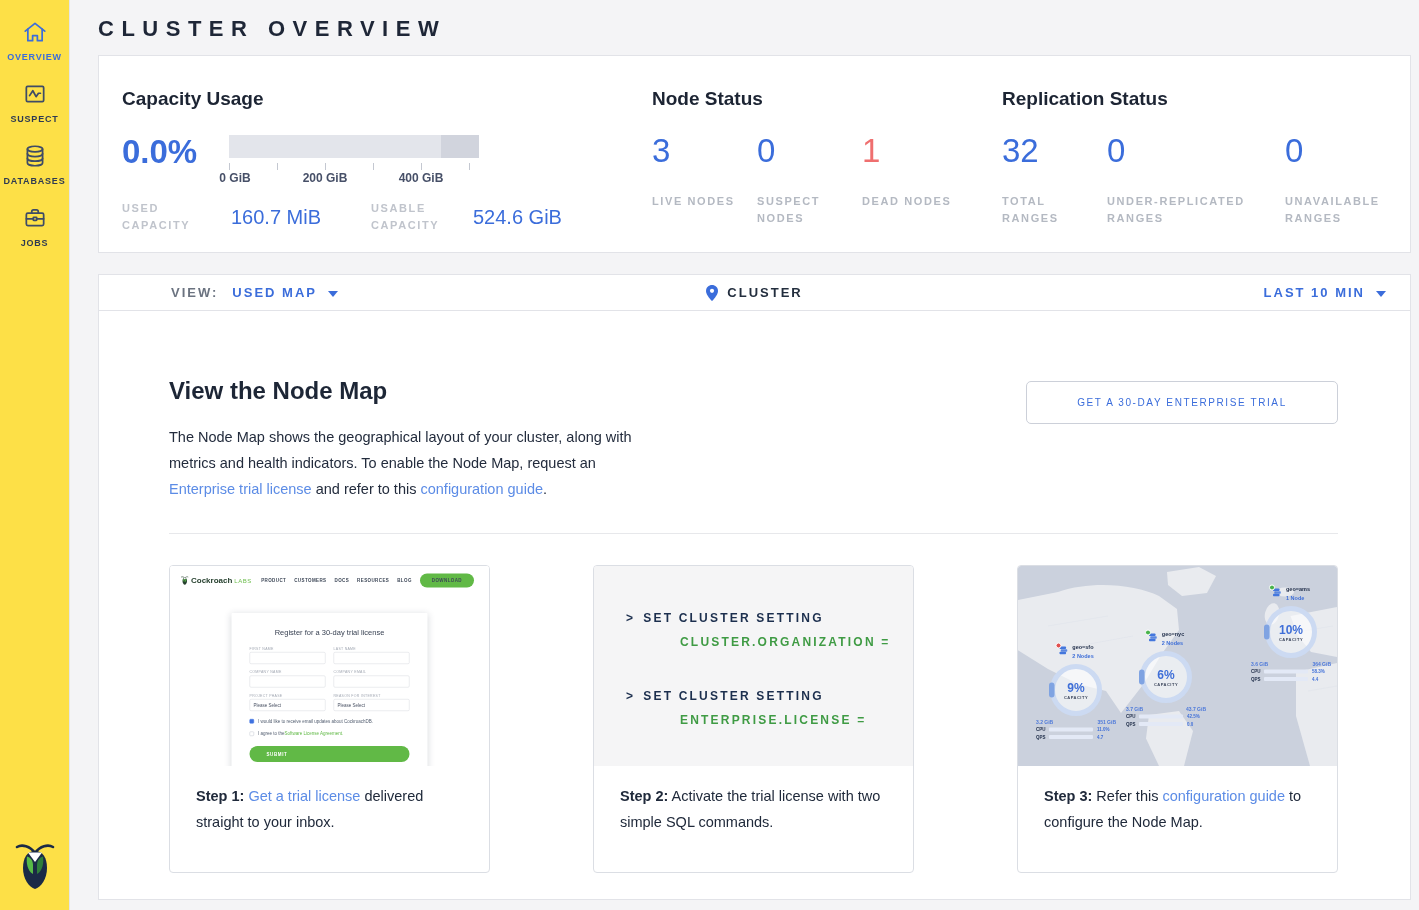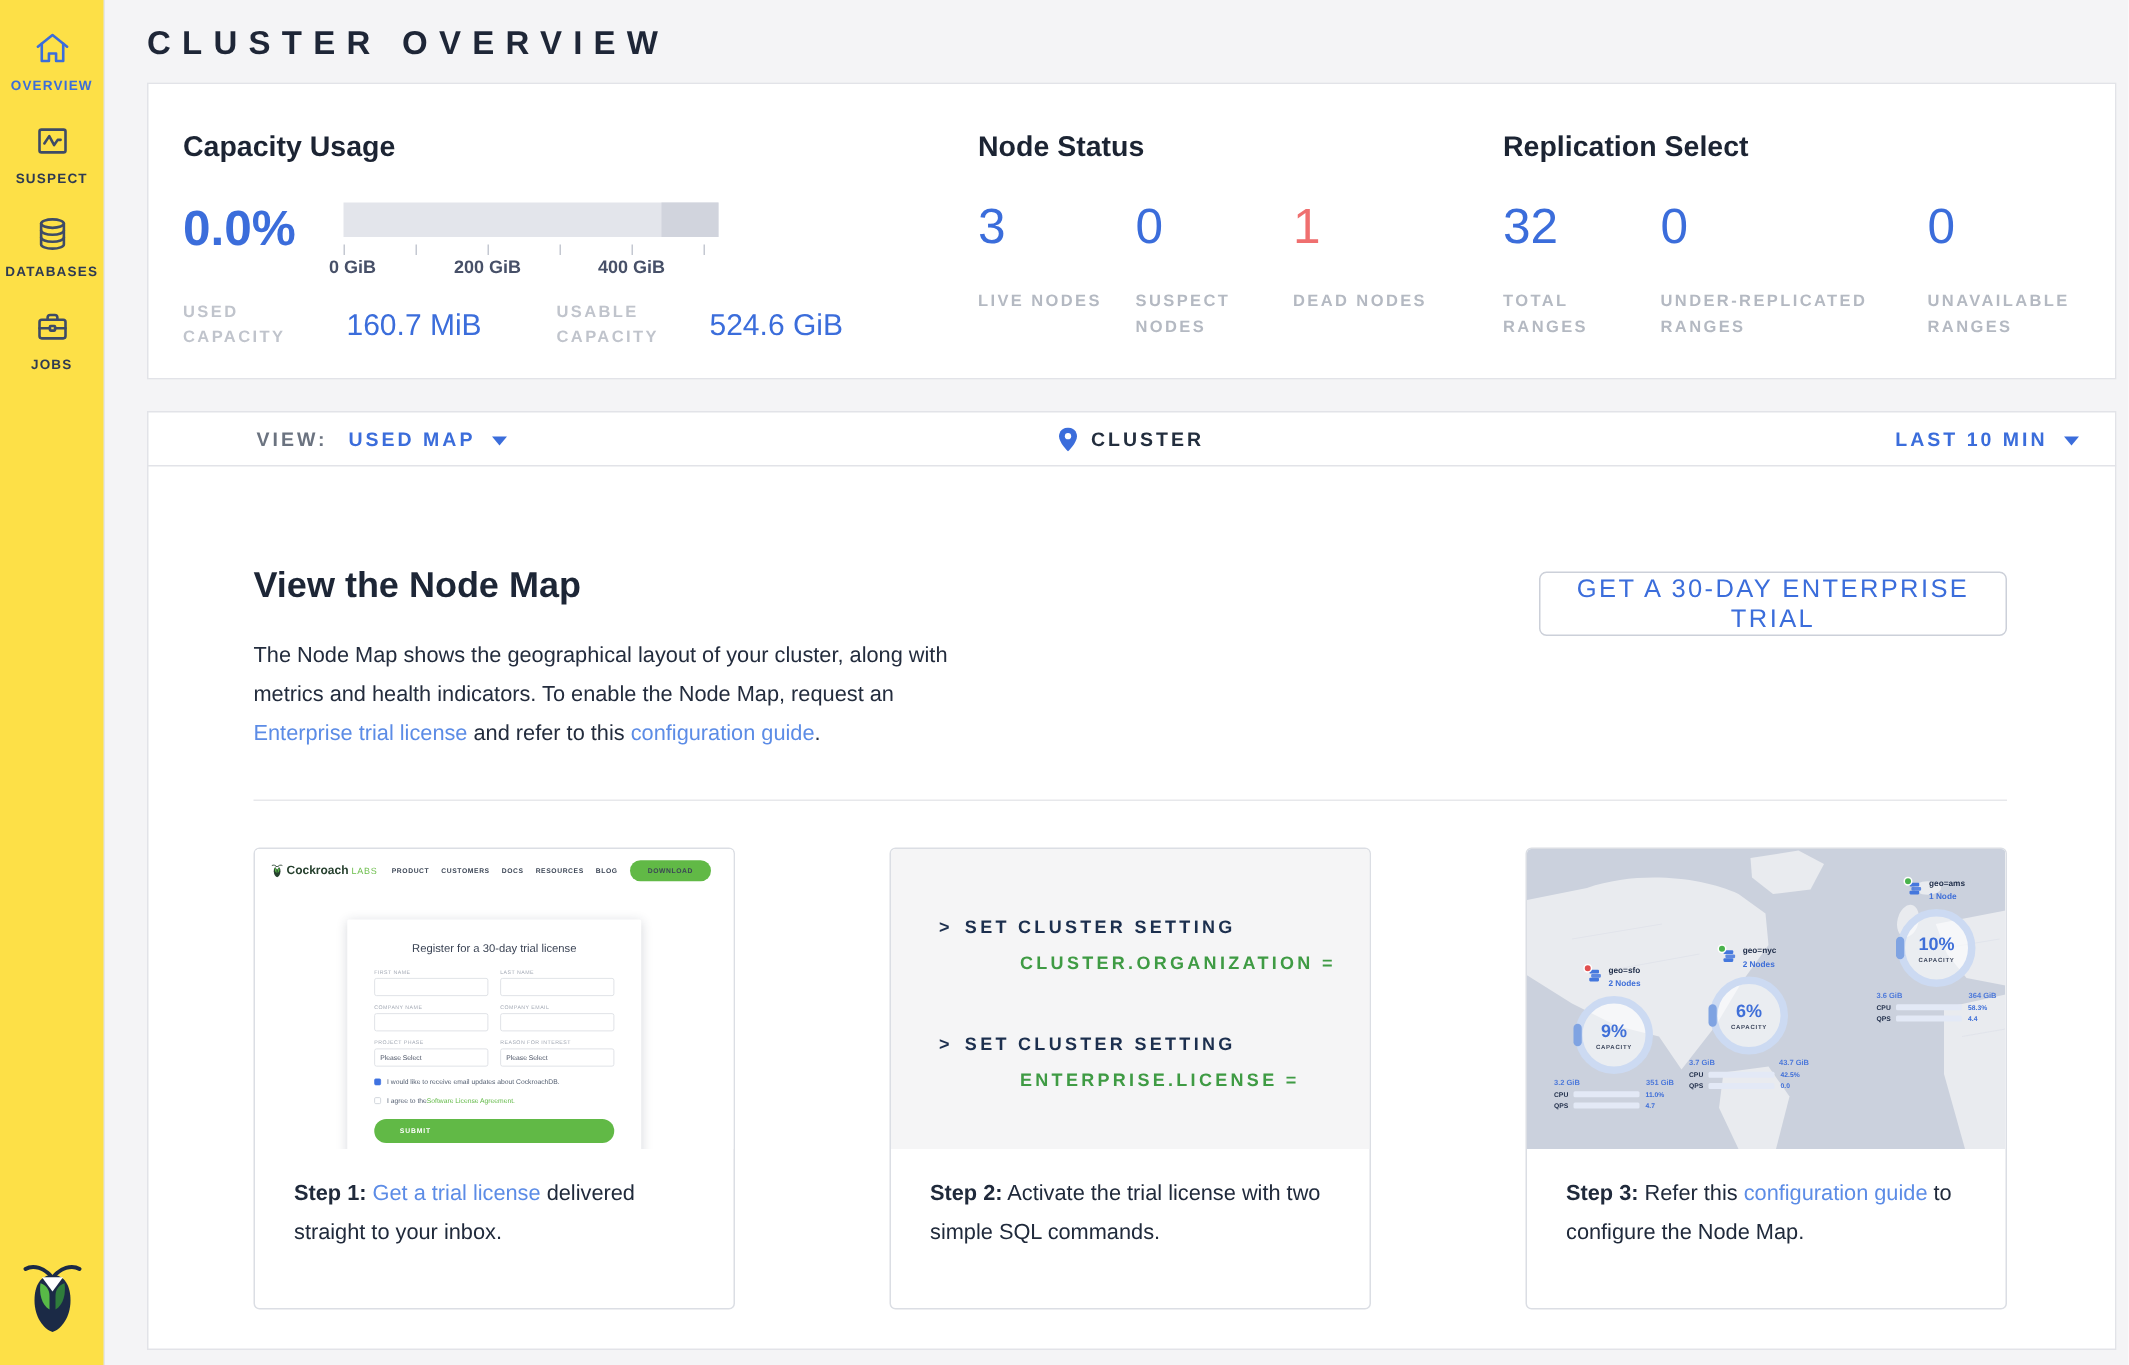--- a/index.html
+++ b/index.html
@@ -91,21 +91,21 @@
   }
   .pin-icon { margin-right:9px; display:flex; }
 
   
   .mainpanel { margin-top:-1px; min-height:585px; position:relative; padding:0 0 26px 70px; }
   .nm-title { padding-top:66px; font-size:24px; font-weight:600; color:#1d2636; }
   .nm-desc { width:472px; margin-top:19px; font-size:14.5px; line-height:26px; color:#232c3d; }
   .trial-btn {
     position:absolute; top:70px; right:72px; width:312px; height:43px;
     background:#fff; border:1px solid #ccd0d9; border-radius:5px;
-    color:var(--accent,#3b6ddb); font-family:inherit; font-size:17px; letter-spacing:1.6px;
+    color:var(--accent,#3b6ddb); font-family:inherit; font-size:10px; letter-spacing:1.6px;
     cursor:pointer;
   }
   .nm-divider { border:none; border-top:1px solid #e7e8eb; margin:31px 72px 0 0; }
   .cards { display:flex; justify-content:space-between; margin:31px 72px 0 0; }
   .card {
     width:321px; height:308px; border:1px solid #dbdee4; border-radius:4px;
     background:#fff; overflow:hidden;
   }
   .card-img { width:319px; height:200px; position:relative; overflow:hidden; background:#fff; }
   .card-caption { padding:17px 26px 0; font-size:14.5px; line-height:26px; color:#202a3b; }
@@ -282,21 +282,21 @@
           <div class="stat-label">SUSPECT NODES</div>
         </div>
         <div class="stat-col">
           <div class="stat-num red">1</div>
           <div class="stat-label">DEAD NODES</div>
         </div>
       </div>
     </div>
 
     <div class="sec sec-repl">
-      <h3>Replication Select</h3>
+      <h3>Replication Status</h3>
       <div class="stat-cols">
         <div class="stat-col">
           <div class="stat-num">32</div>
           <div class="stat-label">TOTAL RANGES</div>
         </div>
         <div class="stat-col w-wide">
           <div class="stat-num">0</div>
           <div class="stat-label">UNDER-REPLICATED RANGES</div>
         </div>
         <div class="stat-col">

